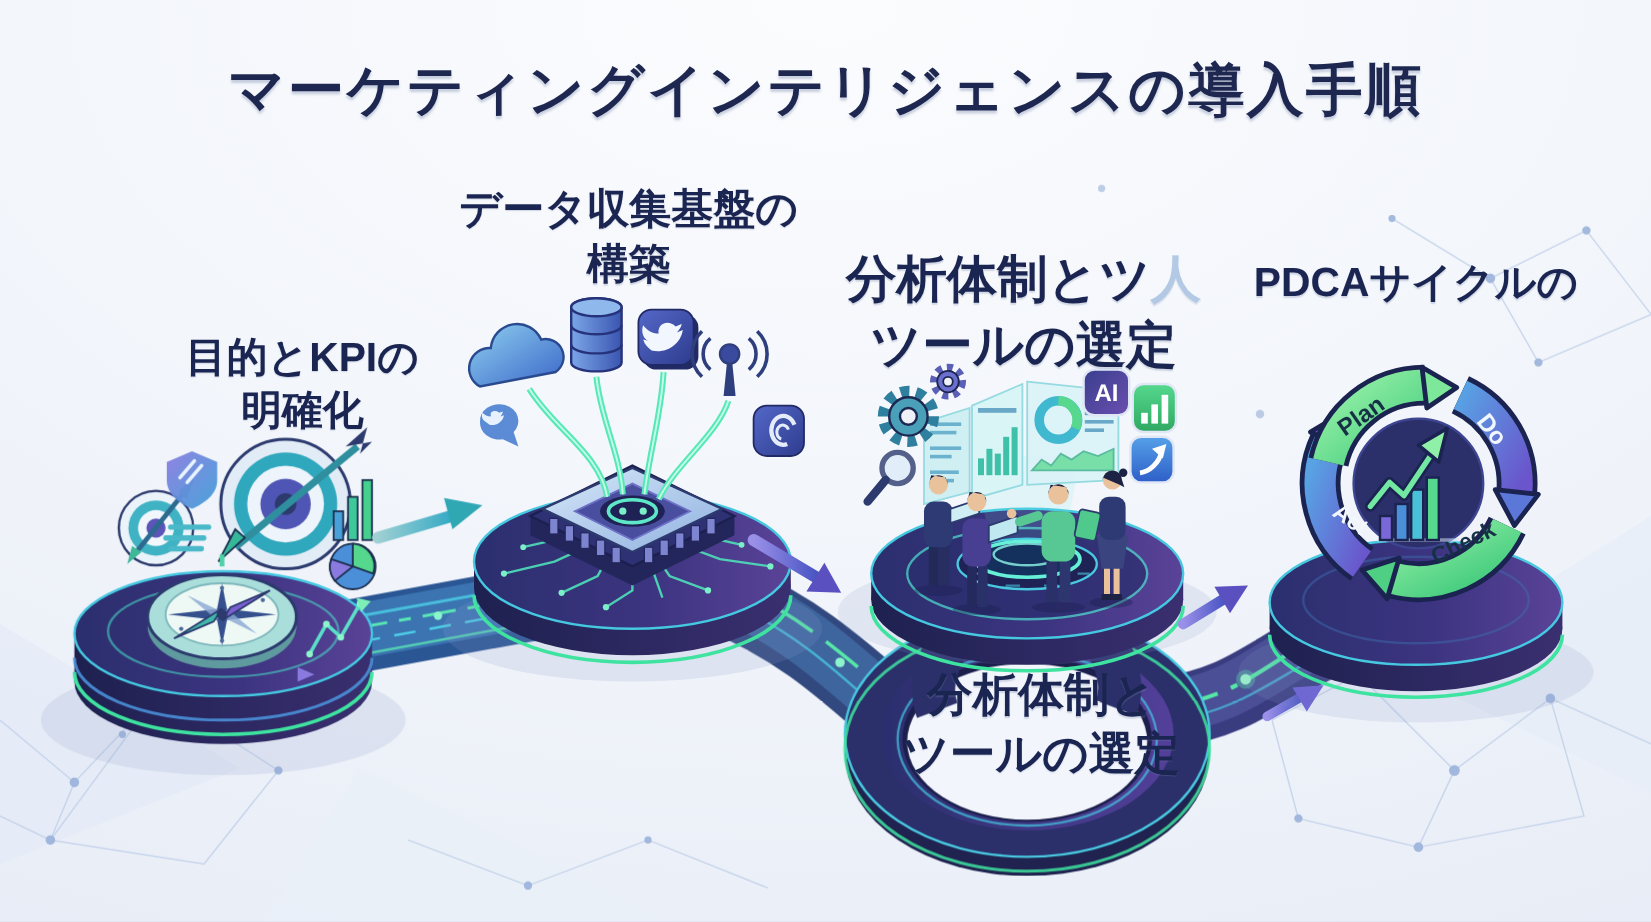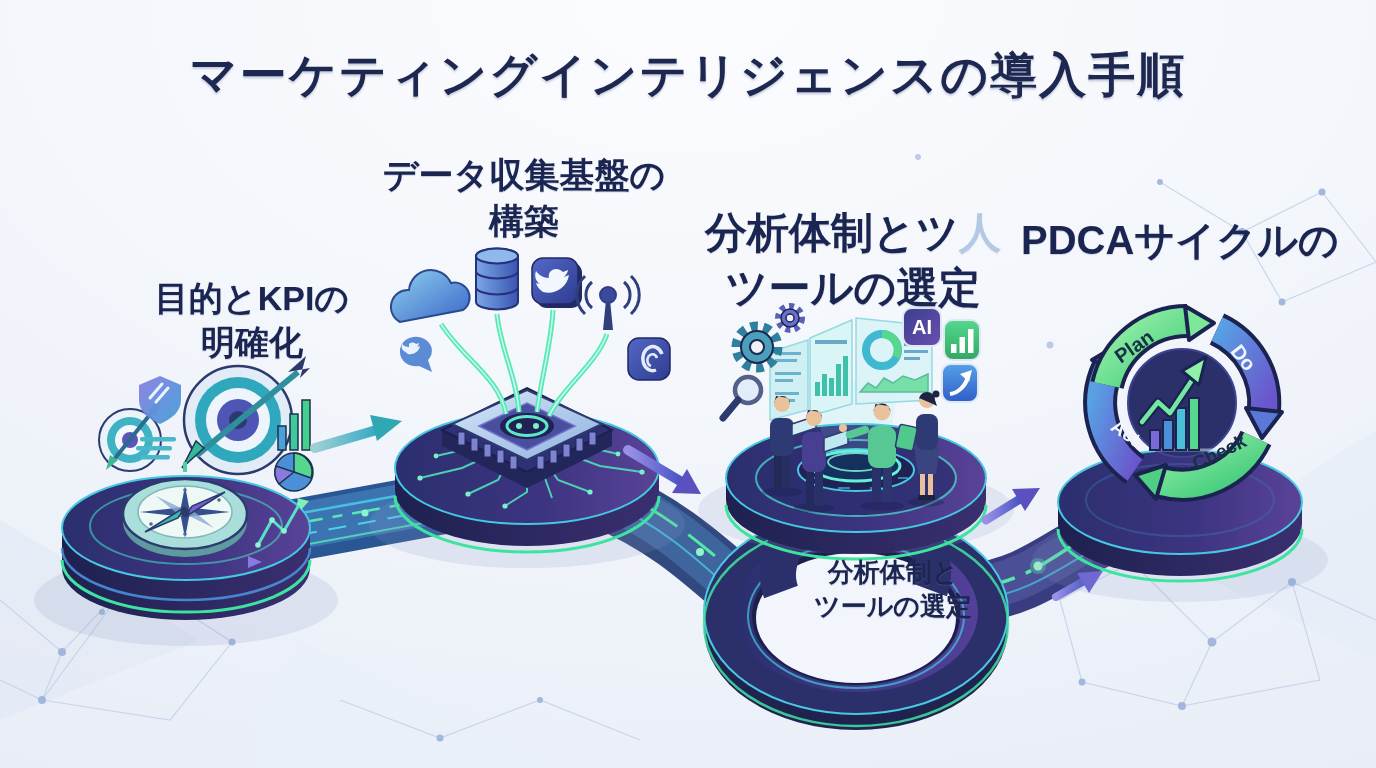--- a/index.html
+++ b/index.html
@@ -8,22 +8,22 @@
   .stage svg{position:absolute;left:0;top:0;}
   .page-title{position:absolute;left:0;top:44px;width:1376px;text-align:center;
     font-size:47px;font-weight:800;letter-spacing:2px;color:#1d2750;margin:0;
     text-shadow:0 2px 2px rgba(110,125,165,.35);}
   .label{position:absolute;text-align:center;font-weight:800;color:#1b2552;
     line-height:1.3;text-shadow:0 1px 1px rgba(120,135,170,.3);}
   .label .l2{display:block;}
   .s1{left:72px;top:276px;width:360px;font-size:34px;}
   .s2{left:344px;top:152px;width:360px;font-size:35px;}
   .s3{left:673px;top:206px;width:360px;font-size:42px;}
-  .s4{left:1000px;top:214px;width:360px;font-size:40px;}
-  .ring-label{left:713px;top:556px;width:360px;font-size:26px;color:#1b2552;}
+  .s4{left:1000px;top:214px;width:360px;font-size:34px;}
+  .ring-label{left:688px;top:556px;width:360px;font-size:38px;color:#1b2552;}
   .glitch{color:#8fb0d8;opacity:.65;font-weight:700;}
 </style>
 </head>
 <body>
 
 <div class="stage">
 
 <svg width="1376" height="768" viewBox="0 0 1376 768">
 <defs>
   <linearGradient id="gPlat" x1="0" y1="0" x2="1" y2="0">

